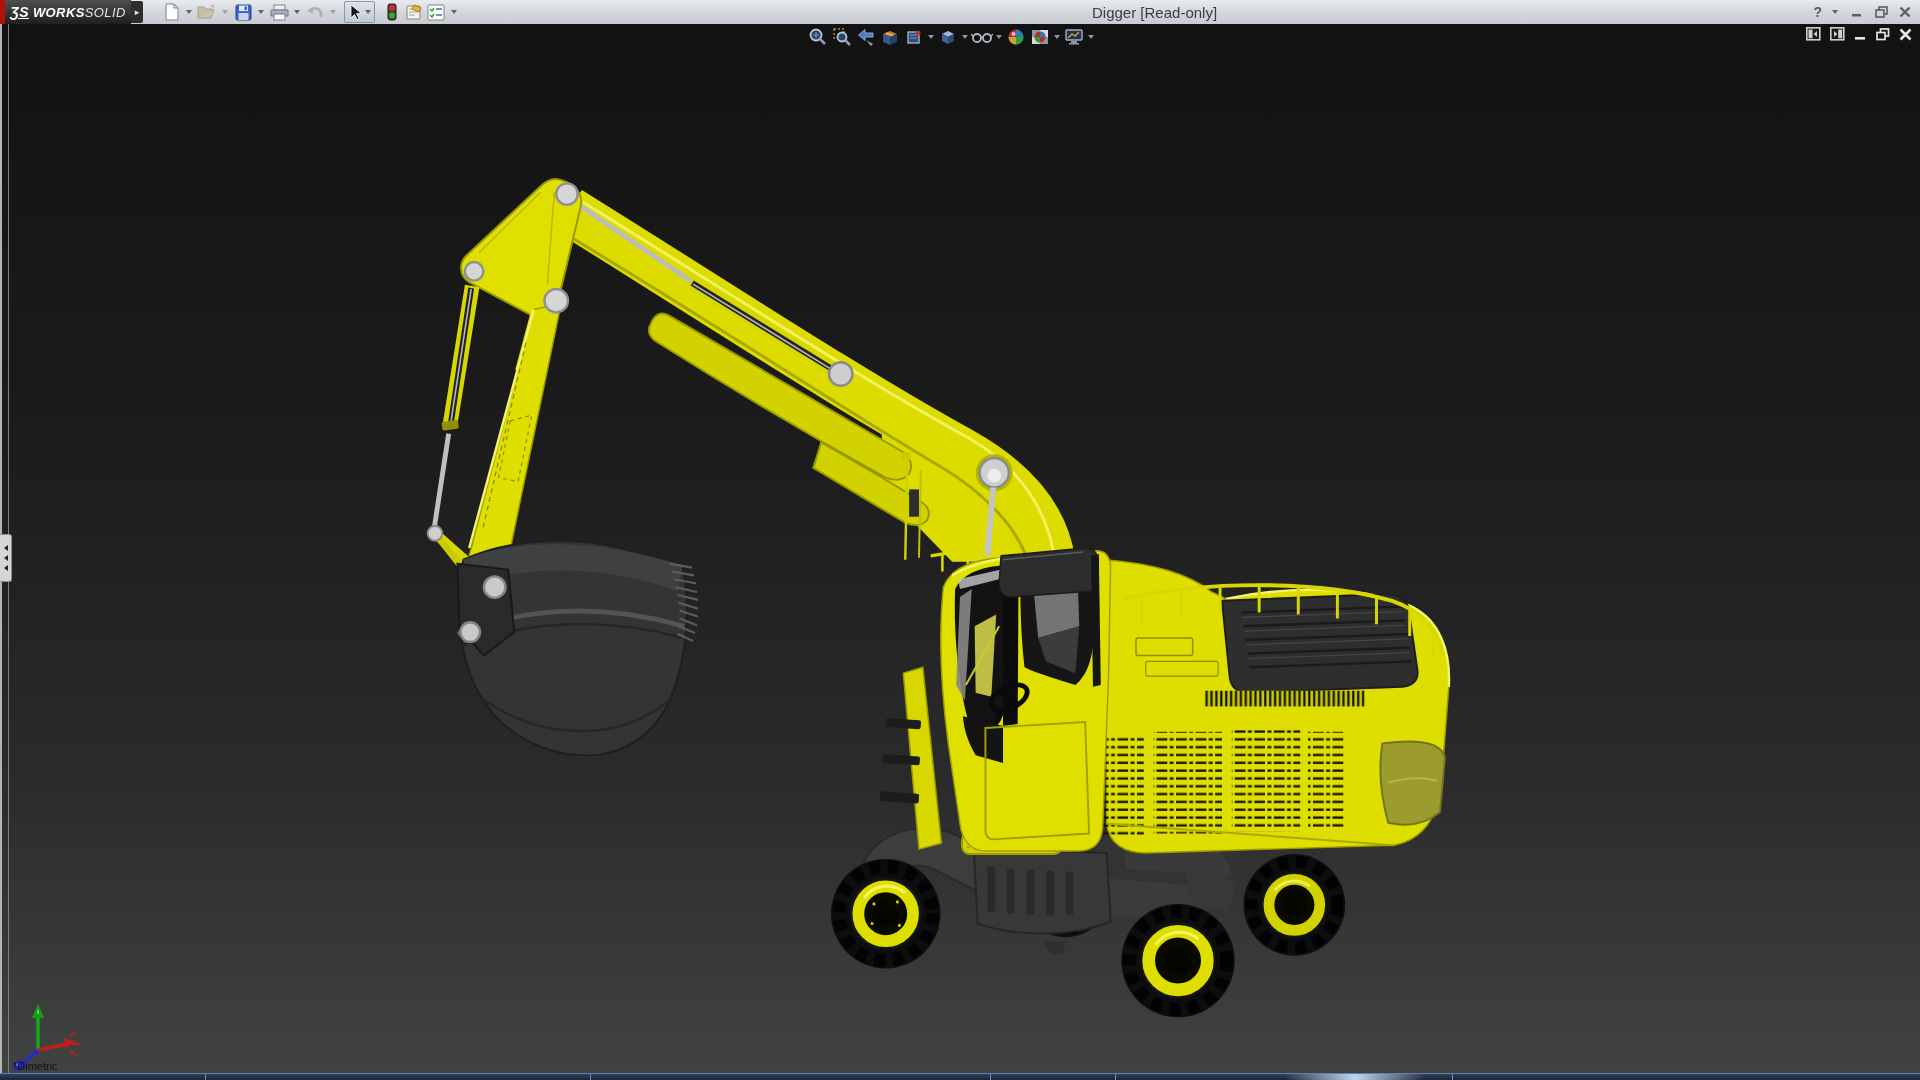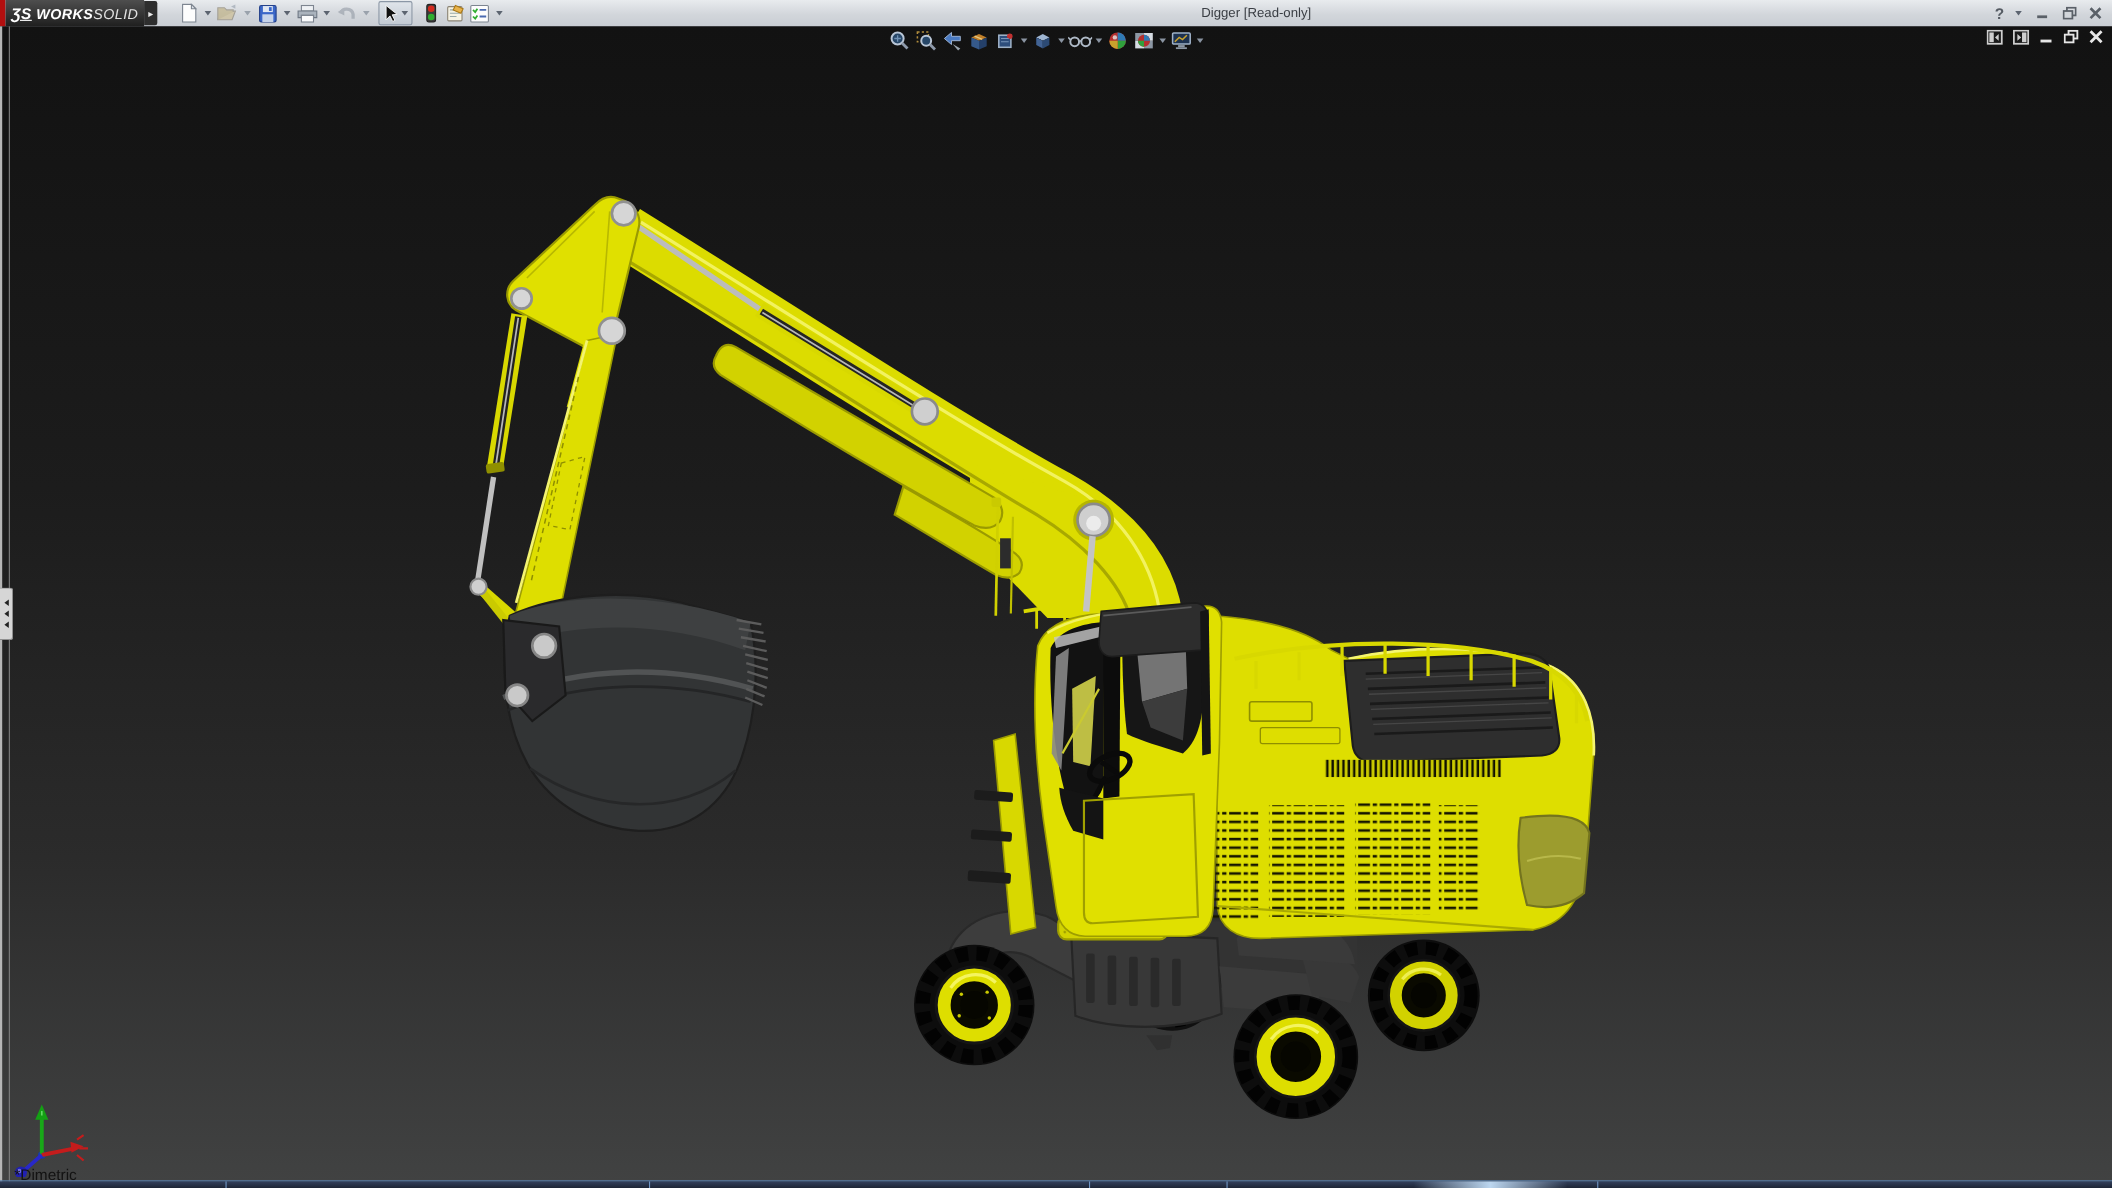--- a/index.html
+++ b/index.html
@@ -19,42 +19,42 @@
   .menuflyout{position:absolute;left:131px;top:1px;width:12px;height:22px;background:#2e2e2e;
     color:#e8e8e8;font-size:9px;display:flex;align-items:center;justify-content:center;border-radius:0 2px 2px 0;}
   .tb-icons{position:absolute;left:160px;top:1px;height:22px;display:flex;align-items:center;}
   .tbi{width:22px;height:20px;display:flex;align-items:center;justify-content:center;}
   .caret{width:0;height:0;border-left:3.5px solid transparent;border-right:3.5px solid transparent;
     border-top:4px solid #5c6470;margin:0 4px;}
   .caret.dim{border-top-color:#9aa2ac;}
   .selectbox{display:flex;align-items:center;border:1px solid #8b97a6;border-radius:2px;
     background:linear-gradient(#dfe4ea,#c3cad3);height:20px;padding:0 1px;margin-left:4px;}
   .selectbox .caret{margin:0 2px 0 3px;}
-  .wintitle{position:absolute;left:1092px;top:4px;font-size:12px;color:#3a3e44;}
+  .wintitle{position:absolute;left:1092px;top:4px;font-size:15px;color:#3a3e44;}
   .tb-right{position:absolute;right:6px;top:1px;height:22px;display:flex;align-items:center;gap:6px;color:#4c5158;}
   .helpq{font-size:14px;font-weight:bold;color:#555b63;}
   .winbtn{width:18px;height:16px;display:flex;align-items:center;justify-content:center;}
 
   
   .viewport{position:absolute;left:0;top:24px;width:1920px;height:1050px;
     background:linear-gradient(#121212 0%,#1c1c1c 40%,#2b2b2b 72%,#414242 100%);}
   .leftedge{position:absolute;left:0;top:0;width:6px;height:100%;
     border-left:2px solid #b5b5b5;border-right:1px solid #7e7e7e;}
   .splitter-tab{position:absolute;left:0;top:510px;width:11px;height:46px;background:#d6d6d6;
     border:1px solid #8f8f8f;border-left:none;border-radius:0 3px 3px 0;
     display:flex;flex-direction:column;align-items:center;justify-content:center;gap:4px;}
   .splitter-tab i{width:0;height:0;border-top:3.5px solid transparent;border-bottom:3.5px solid transparent;
     border-right:4.5px solid #222;}
 
   .hud{position:absolute;left:806px;top:2px;height:22px;display:flex;align-items:center;}
   .hudi{width:24px;height:20px;display:flex;align-items:center;justify-content:center;}
   .hud .caret{border-top-color:#8a94a2;margin:0 2px;}
   .doc-controls{position:absolute;right:8px;top:2px;height:20px;display:flex;align-items:center;gap:9px;}
 
-  .orientation{position:absolute;left:13px;top:1036px;font-size:14px;color:#121212;}
+  .orientation{position:absolute;left:13px;top:1036px;font-size:11px;color:#121212;}
   .model-svg,.triad-svg{position:absolute;}
   .model-svg{left:0;top:0;}
   .triad-svg{left:4px;top:956px;}
 
   
   .taskbar{position:absolute;left:0;bottom:0;width:1920px;height:6px;
     background:linear-gradient(#33405c,#1d2535);border-top:1px solid #5b80ad;}
   .taskbar .seg{position:absolute;top:0;height:6px;border-left:1px solid #6f95c4;}
   .taskbar .glow{position:absolute;top:0;height:6px;background:linear-gradient(90deg,rgba(160,200,240,0),#bcd6ef,rgba(160,200,240,0));}
 </style>

